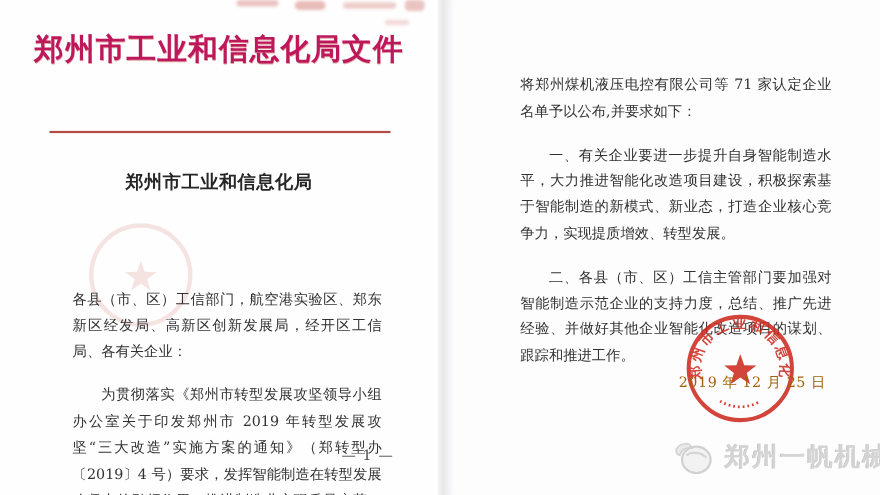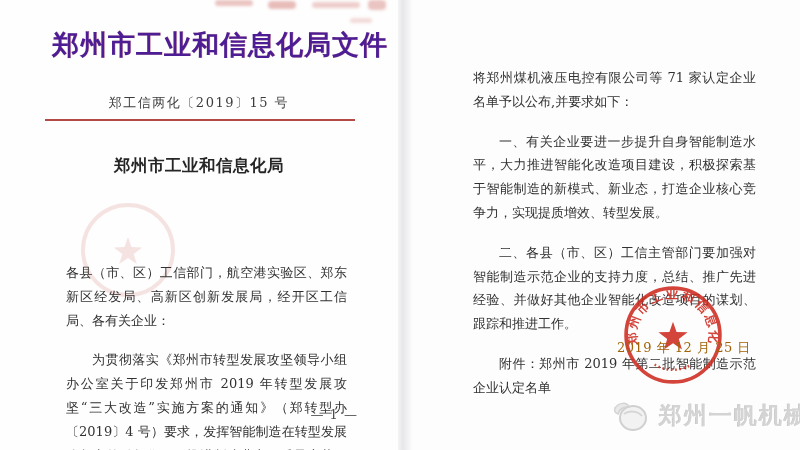--- a/index.html
+++ b/index.html
@@ -24,23 +24,23 @@
     background: linear-gradient(to right, #f4f4f5 0%, #e7e7ea 35%, #ededf0 55%, #fbfbfc 100%);
   }
   .page-right-topline {
     position: absolute; top: 0; left: 412px; width: 388px; height: 3px;
     background: #f3f3f5;
   }
 
   
   .agency-header {
     position: absolute; top: 27px; left: 10px; right: 10px;
-    text-align: right;
+    text-align: center;
     font-size: 27px; font-weight: bold;
-    color: #4c1d95;
+    color: #be185d;
     letter-spacing: 1px;
     text-shadow: 0.4px 0.4px 0 rgba(191,58,49,0.45);
     white-space: nowrap;
   }
   .doc-number {
     position: absolute; top: 94px; left: 0; right: 0;
     text-align: center;
     font-size: 13px; color: #3c3c3c; letter-spacing: 1.5px;
   }
   .red-rule {
@@ -127,21 +127,20 @@
   <div class="page page-left">
 
     <div class="top-artifact ta1"></div>
     <div class="top-artifact ta2"></div>
     <div class="top-artifact ta3"></div>
     <div class="top-artifact ta4"></div>
     <div class="top-artifact ta5"></div>
 
     <div class="agency-header">郑州市工业和信息化局文件</div>
 
-    <div class="doc-number">郑工信两化〔2019〕15 号</div>
 
     <div class="red-rule"></div>
 
     <div class="doc-title">
       <div>郑州市工业和信息化局</div>
     </div>
 
     <svg class="ghost-seal" viewBox="0 0 100 100" aria-hidden="true">
       <circle cx="50" cy="50" r="45" fill="none" stroke="#c0392f" stroke-width="4"></circle>
       <polygon fill="#c0392f" points="50,37 53.5,47.1 64.3,47.4 55.7,53.9 58.8,64.1 50,58 41.2,64.1 44.3,53.9 35.7,47.4 46.5,47.1"></polygon>
@@ -157,21 +156,20 @@
 
   <div class="page-divider"></div>
   <div class="page-right-topline"></div>
 
   <div class="page page-right">
 
     <div class="body-text body-right">
       <p>将郑州煤机液压电控有限公司等 71 家认定企业名单予以公布,并要求如下：</p>
       <p class="indent">一、有关企业要进一步提升自身智能制造水平，大力推进智能化改造项目建设，积极探索基于智能制造的新模式、新业态，打造企业核心竞争力，实现提质增效、转型发展。</p>
       <p class="indent">二、各县（市、区）工信主管部门要加强对智能制造示范企业的支持力度，总结、推广先进经验、并做好其他企业智能化改造项目的谋划、跟踪和推进工作。</p>
-      <p class="attachment-line">附件：郑州市 2019 年第二批智能制造示范企业认定名单</p>
     </div>
 
     <svg class="official-seal" viewBox="0 0 100 100" aria-hidden="true">
       <circle cx="50" cy="50" r="46" fill="none" stroke="#ce2b1f" stroke-width="3.6"></circle>
       <polygon fill="#ce2b1f" points="50,37 53.5,47.1 64.3,47.4 55.7,53.9 58.8,64.1 50,58 41.2,64.1 44.3,53.9 35.7,47.4 46.5,47.1"></polygon>
       <path id="sealArc" d="M 16.2,62.3 A 36,36 0 1 1 83.8,62.3" fill="none" stroke="none"></path>
       <text font-size="12.5" fill="#ce2b1f" letter-spacing="2.2" font-family="'DejaVu Serif','Liberation Serif',serif" font-weight="bold">
         <textPath href="#sealArc" startOffset="3">郑州市工业和信息化局</textPath>
       </text>
       <path d="M 32,79 A 34,34 0 0 0 68,79" fill="none" stroke="#ce2b1f" stroke-width="2.4" stroke-dasharray="1.6 2.6"></path>

